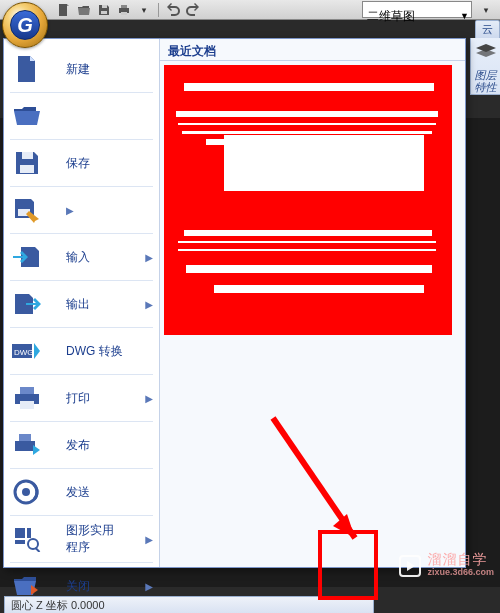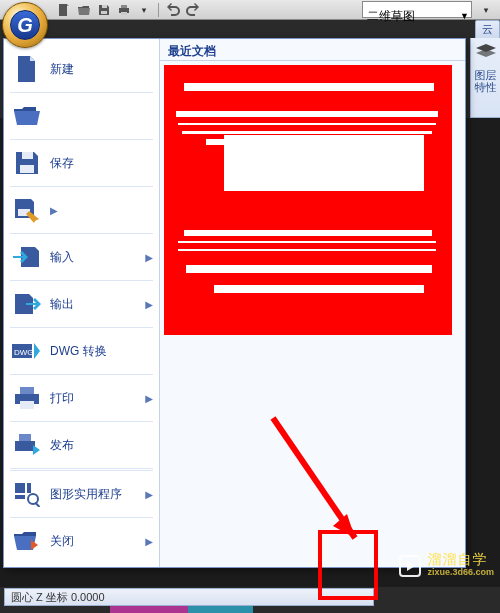--- a/index.html
+++ b/index.html
@@ -83,28 +83,29 @@
     border-bottom:none;
     padding:1px 6px;
     font-size:11px;
     color:#2a4b8a;
     border-radius:2px 2px 0 0;
   }
   
   .ribpanel {
     position:absolute;
     top:38px; right:0;
-    width:30px; height:80px;
+    width:30px; height:57px;
     background:linear-gradient(#e8effa,#d8e3f4);
     border-left:1px solid #9bb0d0;
     border-bottom:1px solid #9bb0d0;
     display:flex; flex-direction:column; align-items:center;
     padding-top:6px;
     z-index:1;
     color:#2a4b8a;
+    font-style:italic;
   }
   .ribpanel .layers-icon { font-size:18px; color:#333; margin-bottom:4px;}
   .ribpanel .lbl { font-size:11px; line-height:12px; text-align:center;}
   
   .appmenu {
     position:absolute;
     top:38px; left:3px;
     width:463px;
     height:530px;
     background:#f6f9fd;
@@ -117,21 +118,21 @@
     width:156px;
     background:#fff;
     border-right:1px solid #c5d2e8;
     padding-top:8px;
   }
   .menu-item {
     display:flex;
     align-items:center;
     height:44px;
     padding:0 6px 0 8px;
-    gap:8px;
+    gap:24px;
     color:#1c3e8e;
     font-size:12px;
     cursor:pointer;
   }
   .menu-item .m-icon {
     width:30px; height:30px;
     display:flex; align-items:center; justify-content:center;
     color:#3a5aa0;
     flex:0 0 30px;
   }
@@ -166,37 +167,37 @@
     position:absolute;
     background:#fff;
     height:6px;
   }
   
   .statuswrap {
     position:absolute;
     left:4px; bottom:4px;
     width:370px;
     height:22px;
-    padding-top:1px;
+    padding-top:9px;
   }
   .statusbar {
     height:18px;
     background:linear-gradient(#eef2f9,#d9e2f2);
     border:1px solid #9bb0d0;
     display:flex; align-items:center;
     padding:0 6px;
     font-size:11px;
     color:#333;
   }
   
   .watermark {
     position:absolute;
     right:6px; bottom:34px;
     display:flex; align-items:center; gap:6px;
-    color:#fde047;
+    color:#fca5a5;
     z-index:6;
     font-size:13px;
     opacity:.92;
   }
   .watermark .play {
     width:22px; height:22px; border:2px solid #fff; border-radius:4px;
     display:flex; align-items:center; justify-content:center;
   }
   .watermark .play::after {
     content:""; display:block;
@@ -408,20 +409,30 @@
         <svg width="28" height="24" viewBox="0 0 28 24">
             <rect x="2" y="8" width="20" height="10" fill="#3a5aa0"></rect>
             <rect x="6" y="1" width="12" height="7" fill="#6b88c9"></rect>
             <path d="M20 12l7 5-7 5z" fill="#2fa8e0"></path>
           </svg>
       </div>
       <span class="m-label">发布</span>
     </div>
     <div class="menu-sep"></div>
 
+    <div class="menu-item">
+      <div class="m-icon">
+        <svg width="28" height="26" viewBox="0 0 28 26">
+            <circle cx="13" cy="13" r="11" fill="none" stroke="#3a5aa0" stroke-width="3"></circle>
+            <circle cx="13" cy="13" r="4" fill="#3a5aa0"></circle>
+            <path d="M13 2a11 11 0 0 1 11 11" fill="none" stroke="#3a5aa0" stroke-width="3" transform="rotate(40 13 13)"></path>
+          </svg>
+      </div>
+      <span class="m-label">发送</span>
+    </div>
     <div class="menu-sep"></div>
 
     <div class="menu-item">
       <div class="m-icon">
         <svg width="28" height="26" viewBox="0 0 28 26">
             <rect x="2" y="2" width="10" height="10" fill="#3a5aa0"></rect>
             <rect x="14" y="2" width="4" height="10" fill="#3a5aa0"></rect>
             <rect x="2" y="14" width="10" height="4" fill="#3a5aa0"></rect>
             <circle cx="20" cy="18" r="5" fill="none" stroke="#3a5aa0" stroke-width="2"></circle>
             <rect x="23" y="21" width="6" height="2" transform="rotate(45 23 21)" fill="#3a5aa0"></rect>

